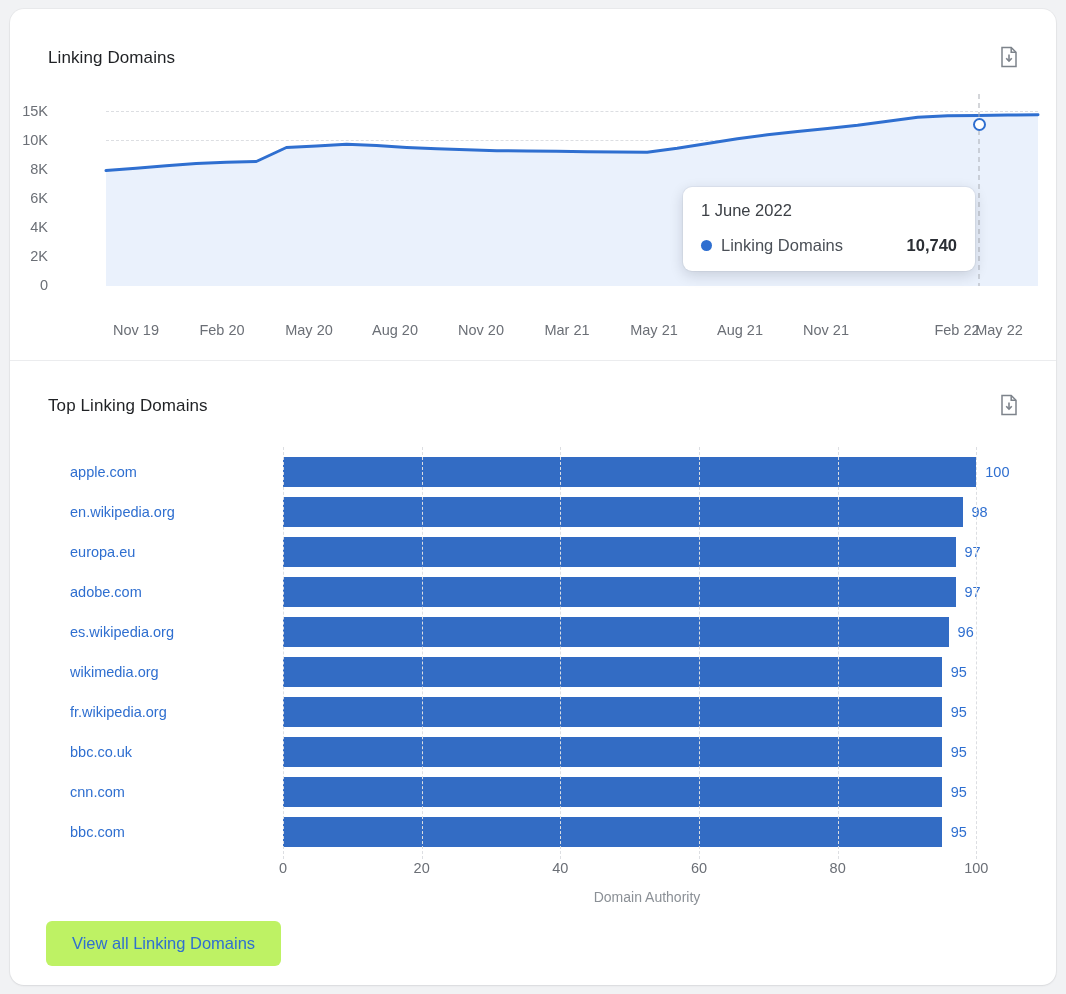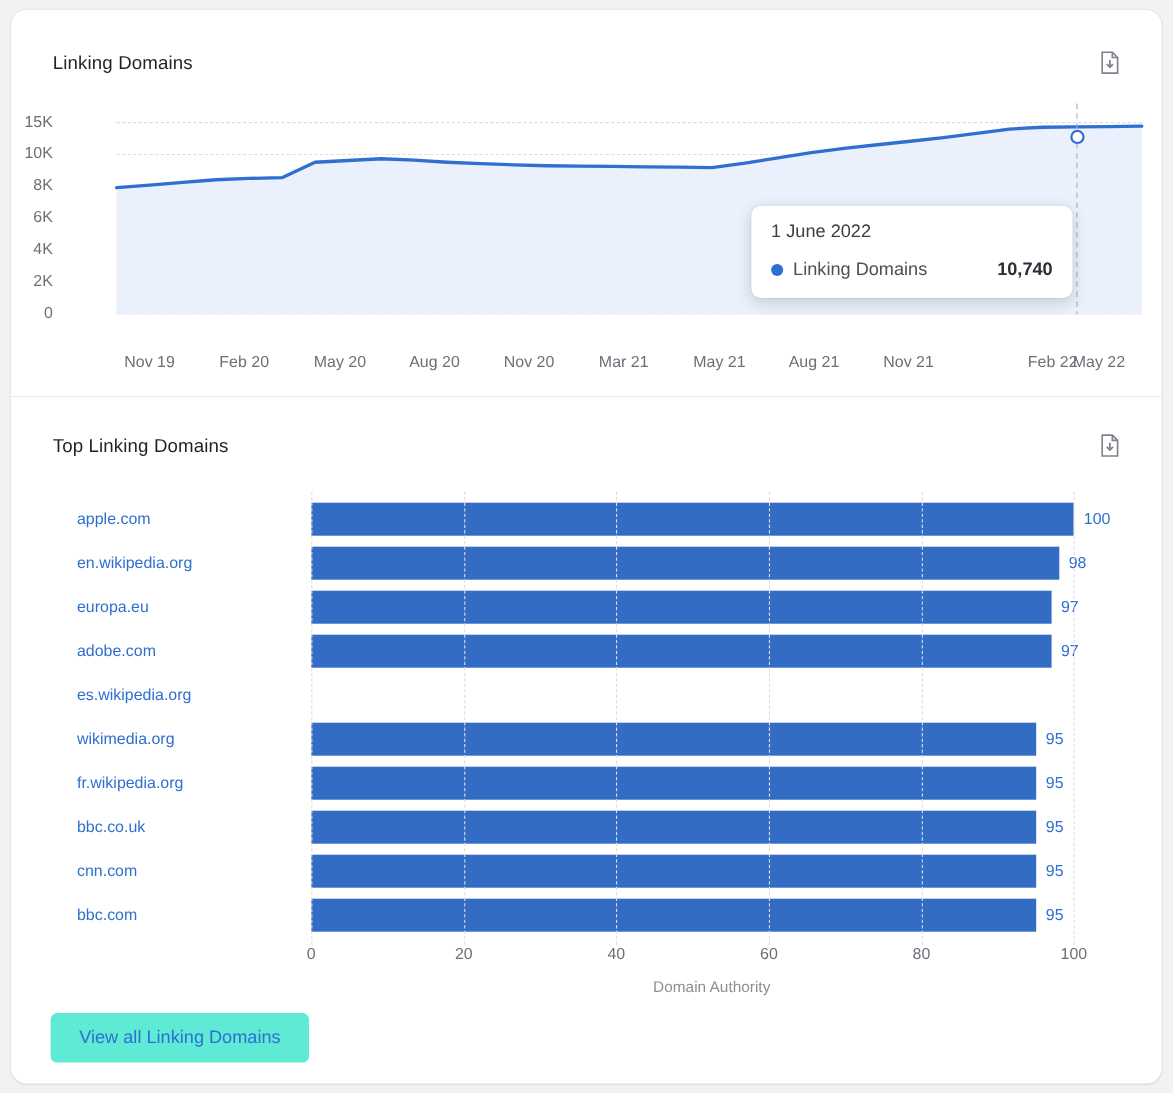--- a/index.html
+++ b/index.html
@@ -189,21 +189,21 @@
 
   .view-all {
     position: absolute;
     left: 36px;
     top: 912px;
     padding: 0 26px;
     height: 45px;
     line-height: 45px;
     border: none;
     border-radius: 6px;
-    background: #5eead4;
+    background: #bef264;
     color: #2f6fd0;
     font-size: 16.5px;
     font-family: "Liberation Sans", sans-serif;
     cursor: pointer;
   }
 </style>
 </head>
 <body>
 
 <div id="root">
@@ -315,20 +315,24 @@
             </div>
             <div class="bar-row" style="top: 133px;">
               <a class="bar-label">adobe.com</a>
               <div class="bar-track">
                 <div class="bar-fill" style="width: 672.5px; background: rgb(51, 108, 196);"></div>
                 <span class="bar-value" style="left: 681.5px;">97</span>
               </div>
             </div>
             <div class="bar-row" style="top: 173px;">
               <a class="bar-label">es.wikipedia.org</a>
+              <div class="bar-track">
+                <div class="bar-fill" style="width: 665.6px; background: rgb(51, 108, 196);"></div>
+                <span class="bar-value" style="left: 674.6px;">96</span>
+              </div>
             </div>
             <div class="bar-row" style="top: 213px;">
               <a class="bar-label">wikimedia.org</a>
               <div class="bar-track">
                 <div class="bar-fill" style="width: 658.7px; background: rgb(51, 108, 196);"></div>
                 <span class="bar-value" style="left: 667.7px;">95</span>
               </div>
             </div>
             <div class="bar-row" style="top: 253px;">
               <a class="bar-label">fr.wikipedia.org</a>

